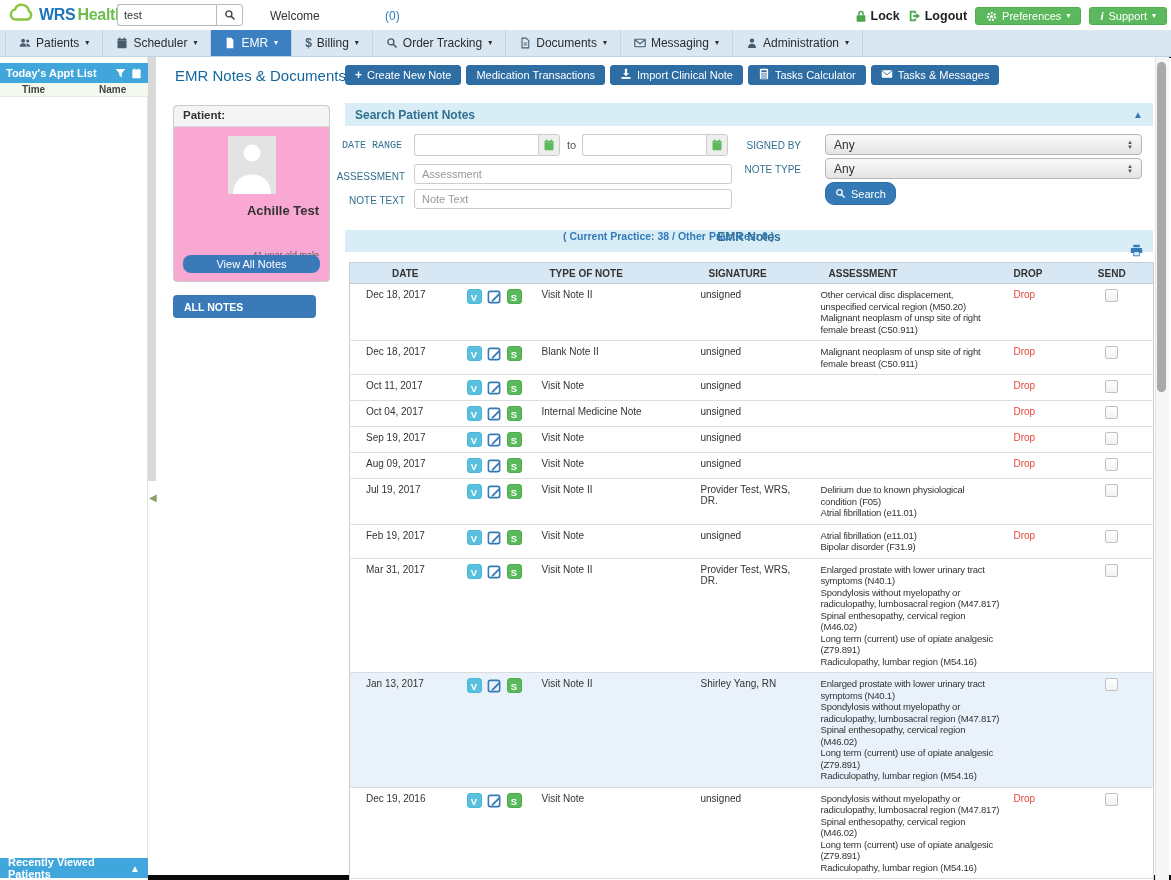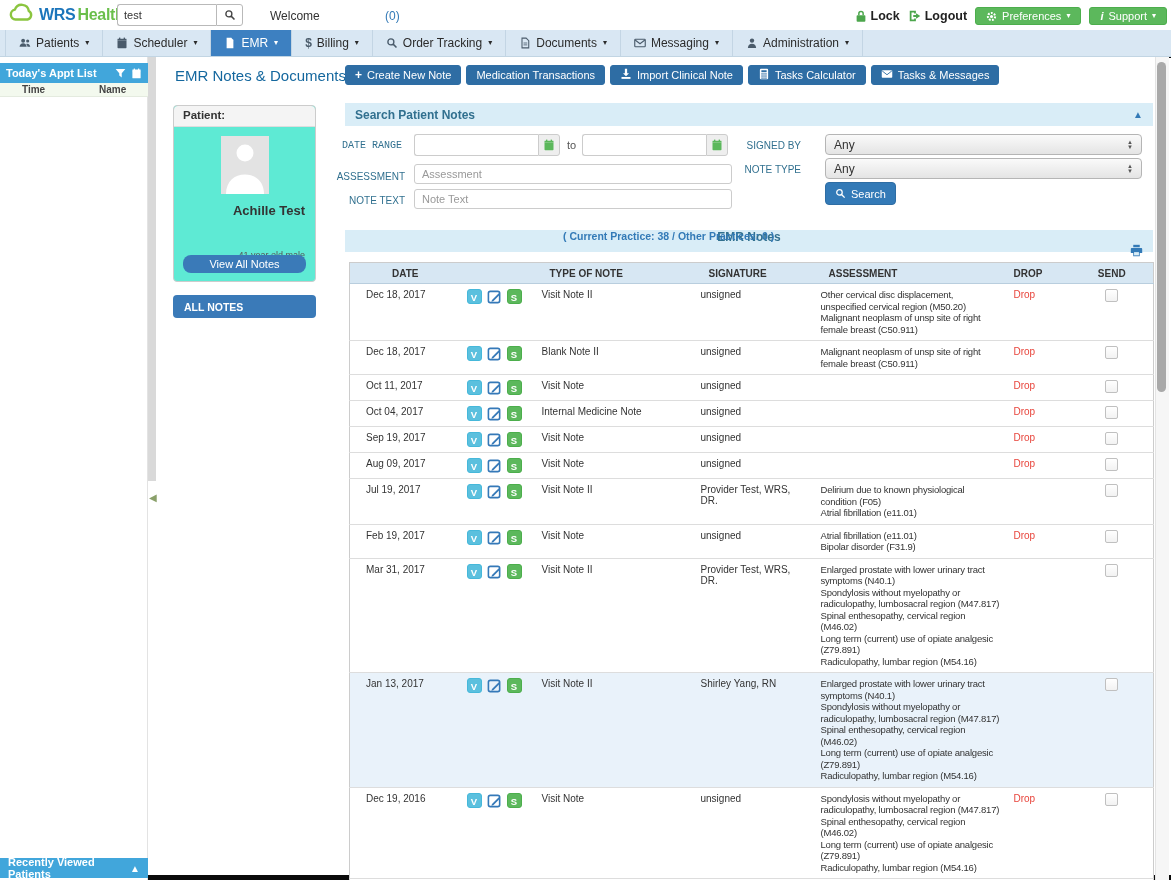--- a/index.html
+++ b/index.html
@@ -49,21 +49,21 @@
   .recent-bar .tri-up { margin-left:auto; font-size:10px; }
   .side-scrollbar { position:absolute; left:148px; top:57px; width:8px; height:424px; background:#d9d9d9; }
   .collapse-handle { position:absolute; left:149px; top:492px; font-size:10px; color:#8aa06a; cursor:pointer; }
   
   .page-title { position:absolute; left:175px; top:67px; font-size:15px; font-weight:normal; color:#14679e; }
   .toolbar { position:absolute; left:345px; top:65px; display:flex; gap:5px; }
   .tb-btn { height:20px; display:flex; align-items:center; gap:5px; background:#2e6da4; border:1px solid #2e6da4; color:#fff; border-radius:3px; font-size:11px; padding:0 9px; cursor:pointer; font-family:"Liberation Sans",sans-serif; }
   .tb-btn svg { width:12px; height:12px; }
   .tb-btn .plus-glyph { font-weight:bold; font-size:12px; line-height:1; }
   
-  .patient-card { position:absolute; left:173px; top:105px; width:143px; height:177px; border:1px solid #ccc; border-radius:4px; background:#5eead4; }
+  .patient-card { position:absolute; left:173px; top:105px; width:157px; height:177px; border:1px solid #ccc; border-radius:4px; background:#f9a8d4; }
   .pc-header { height:21px; background:#f4f4f4; border-bottom:1px solid #ddd; border-radius:4px 4px 0 0; font-size:11.5px; font-weight:bold; color:#333; padding:3px 9px; }
   .pc-avatar { width:48px; height:58px; background:#e3e3e3; margin:9px auto 0; }
   .pc-name { text-align:right; font-size:13px; font-weight:bold; color:#333; margin:9px 10px 0 0; }
   .pc-details { text-align:right; font-size:9px; color:#555; line-height:1.45; margin:31px 10px 0 0; }
   .pc-btn { position:absolute; left:9px; right:9px; bottom:8px; height:18px; background:#3a7ab8; color:#fff; border:none; border-radius:8px; font-size:11px; cursor:pointer; font-family:"Liberation Sans",sans-serif; }
   .all-notes-btn { position:absolute; left:173px; top:295px; width:143px; height:23px; background:#3a7ab8; color:#fff; border:none; border-radius:4px; font-size:10.5px; font-weight:bold; text-align:left; padding-left:11px; cursor:pointer; font-family:"Liberation Sans",sans-serif; }
   
   .panel-header { position:absolute; left:345px; width:808px; height:23px; background:#d9edf7; color:#31708f; font-size:12px; font-weight:bold; display:flex; align-items:center; padding:0 10px; }
   .search-header { top:103px; }
   .panel-header .spacer { flex:1; }
@@ -79,21 +79,21 @@
   .date-group input { width:124px; height:22px; border:1px solid #ccc; border-right:none; border-radius:3px 0 0 3px; padding:0 6px; font-size:11px; font-family:"Liberation Sans",sans-serif; }
   .date-addon { width:22px; height:22px; background:#eee; border:1px solid #ccc; border-radius:0 3px 3px 0; display:flex; align-items:center; justify-content:center; color:#5cb85c; cursor:pointer; }
   .date-addon svg { width:12px; height:12px; }
   .to-label { position:absolute; left:567px; top:139px; font-size:11px; color:#555; }
   .text-input { position:absolute; left:414px; width:318px; height:20px; border:1px solid #ccc; border-radius:3px; padding:0 7px; font-size:11px; color:#333; font-family:"Liberation Sans",sans-serif; }
   .text-input::placeholder { color:#999; }
   .in-assessment { top:164px; } .in-notetext { top:189px; }
   .fake-select { position:absolute; left:825px; width:317px; height:21px; background:linear-gradient(#fafafa,#e4e4e4); border:1px solid #b5b5b5; border-radius:4px; font-size:12px; color:#333; display:flex; align-items:center; padding:0 8px; cursor:pointer; }
   .sel-signedby { top:134px; } .sel-notetype { top:158px; }
   .sel-arrows { margin-left:auto; display:flex; flex-direction:column; align-items:center; font-size:6px; line-height:4.5px; color:#555; }
-  .search-btn-main { position:absolute; left:825px; top:182px; height:23px; background:#337ab7; color:#fff; border:1px solid #2e6da4; border-radius:4px; font-size:11px; display:flex; align-items:center; gap:5px; padding:0 9px; cursor:pointer; font-family:"Liberation Sans",sans-serif; }
+  .search-btn-main { position:absolute; left:825px; top:182px; height:23px; background:#337ab7; color:#fff; border:1px solid #2e6da4; border-radius:9px; font-size:11px; display:flex; align-items:center; gap:5px; padding:0 9px; cursor:pointer; font-family:"Liberation Sans",sans-serif; }
   .search-btn-main svg { width:11px; height:11px; }
   
   .notes-header { top:230px; height:22px;flex-direction:column; }
   .practice-summary { position:absolute; left:218px; font-size:10.5px; font-weight:bold; color:#337ab7; }
   .print-icon { margin-left:auto; color:#337ab7; cursor:pointer; display:flex; }
   .print-icon svg { width:13px; height:13px; }
   
   .notes-table { position:absolute; left:349px; top:262px; width:804px; border-collapse:collapse; table-layout:fixed; font-size:10px; color:#333; background:#fff; border:1px solid #ccc; }
   .notes-table thead th { background:#d7e7f3; border-bottom:1px solid #b9cede; font-size:10px; font-weight:bold; color:#333; height:21px; padding:0 14px; text-align:left; }
   .notes-table thead th.h-date { text-align:center; }

